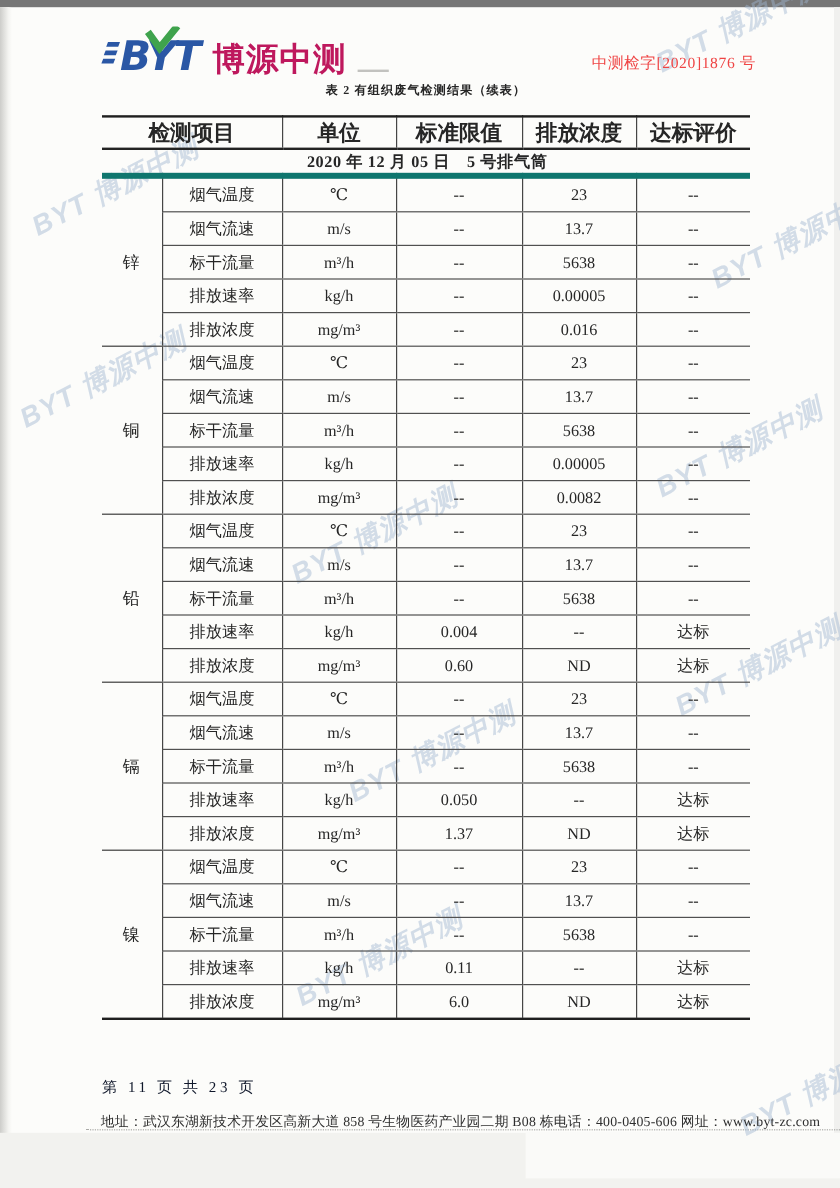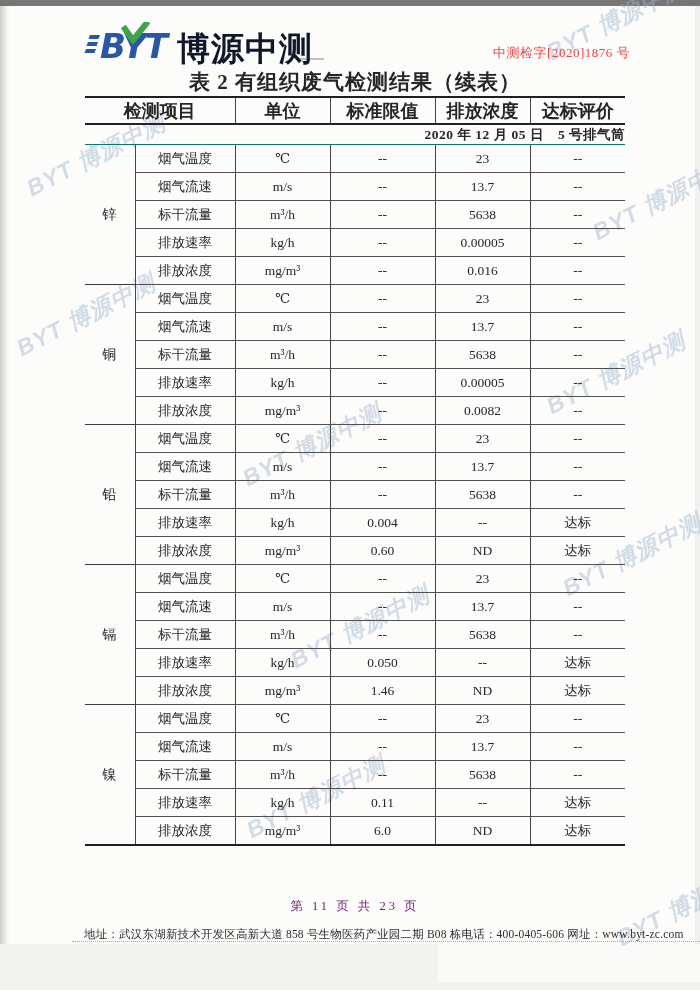--- a/index.html
+++ b/index.html
@@ -24,53 +24,53 @@
     position:absolute;white-space:nowrap;
     font-family:"Liberation Sans","DejaVu Sans",sans-serif;
     font-weight:bold;font-style:italic;
     font-size:23px;letter-spacing:1px;
     color:rgba(160,181,208,0.45);
     transform:rotate(-27deg);
   }
   
   .logo{position:absolute;left:84px;top:22px;display:flex;align-items:flex-end;gap:7px;}
   .logo-name{
-    font-family:Liberation Serif, serif;
-    font-weight:bold;font-size:33px;color:#0f172a;letter-spacing:1px;line-height:1;
+    font-family:Liberation Mono, monospace;
+    font-weight:bold;font-size:27px;color:#be185d;letter-spacing:1px;line-height:1;
   }
   .doc-number{position:absolute;right:70px;top:44px;font-size:13px;color:#ef4444;letter-spacing:0.5px;text-align:right;}
   .title{position:absolute;left:85px;top:68px;width:540px;text-align:center;
-    font-size:21px;font-weight:bold;letter-spacing:1px;}
+    font-size:10px;font-weight:bold;letter-spacing:1px;}
   
   table.results{
     position:absolute;left:85px;top:96px;width:540px;
     border-collapse:collapse;table-layout:fixed;
     border-top:2px solid #1f1f1f;border-bottom:2px solid #1f1f1f;
     font-size:13.5px;
   }
   table.results th{
     font-weight:bold;font-size:18px;height:25px;
     border-bottom:2px solid #232323;text-align:center;padding:0;
   }
   th.b-l, td.b-l{border-left:1px solid #454545;}
   td.section-cell{
-    height:19px;font-weight:bold;font-size:13.5px;text-align:right;
-    border-bottom:1px solid #0f766e;padding:0 0 0 2px;letter-spacing:0.5px;
+    height:19px;font-weight:bold;font-size:13.5px;text-align:center;
+    border-bottom:5px solid #0f766e;padding:0 0 0 2px;letter-spacing:0.5px;
   }
   td.metal-cell{
     text-align:center;font-size:14px;letter-spacing:1px;
     border-bottom:1px solid #3c3c3c;padding:0;
   }
   td.data-cell{
     height:27px;text-align:center;padding:0;
     border-bottom:1px solid #505050;
   }
   
-  .page-number{position:absolute;left:85px;top:898px;width:540px;text-align:center;
-    font-size:12.5px;letter-spacing:3px;color:#701a75;}
+  .page-number{position:absolute;left:85px;top:898px;width:540px;
+    font-size:12.5px;letter-spacing:3px;color:#0f172a;}
   .address{position:absolute;left:84px;top:927px;width:616px;font-size:11.5px;
     white-space:nowrap;color:#2e2e2e;letter-spacing:0.2px;}
 </style>
 </head>
 <body>
 
 <div class="page">
 
   <div class="scan-top"></div>
   <div class="scan-left"></div>
@@ -263,21 +263,21 @@
         <tr>
           <td class="data-cell b-l">排放速率</td>
           <td class="data-cell b-l">kg/h</td>
           <td class="data-cell b-l">0.050</td>
           <td class="data-cell b-l">--</td>
           <td class="data-cell b-l">达标</td>
         </tr>
         <tr>
           <td class="data-cell b-l">排放浓度</td>
           <td class="data-cell b-l">mg/m³</td>
-          <td class="data-cell b-l">1.46</td>
+          <td class="data-cell b-l">1.37</td>
           <td class="data-cell b-l">ND</td>
           <td class="data-cell b-l">达标</td>
         </tr>
         <tr>
           <td class="metal-cell" rowspan="5">镍</td>
           <td class="data-cell b-l">烟气温度</td>
           <td class="data-cell b-l">℃</td>
           <td class="data-cell b-l">--</td>
           <td class="data-cell b-l">23</td>
           <td class="data-cell b-l">--</td>

